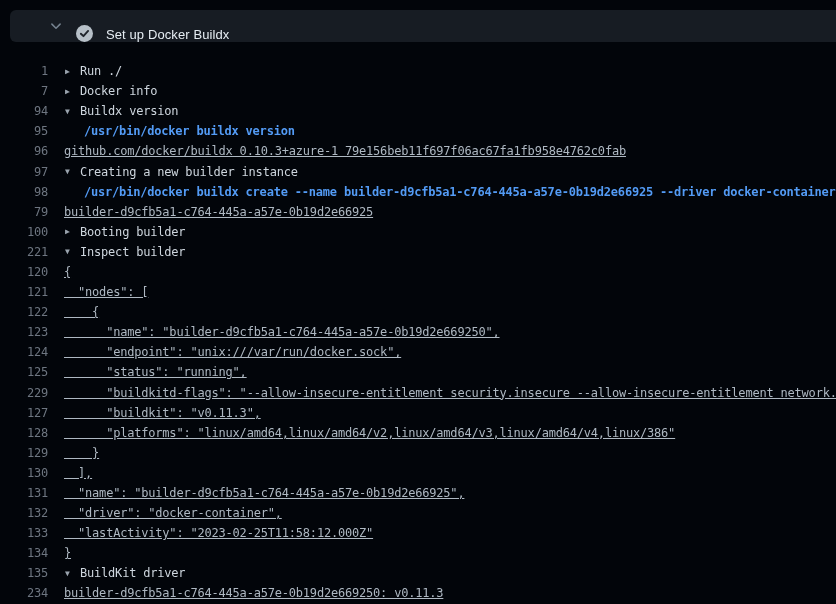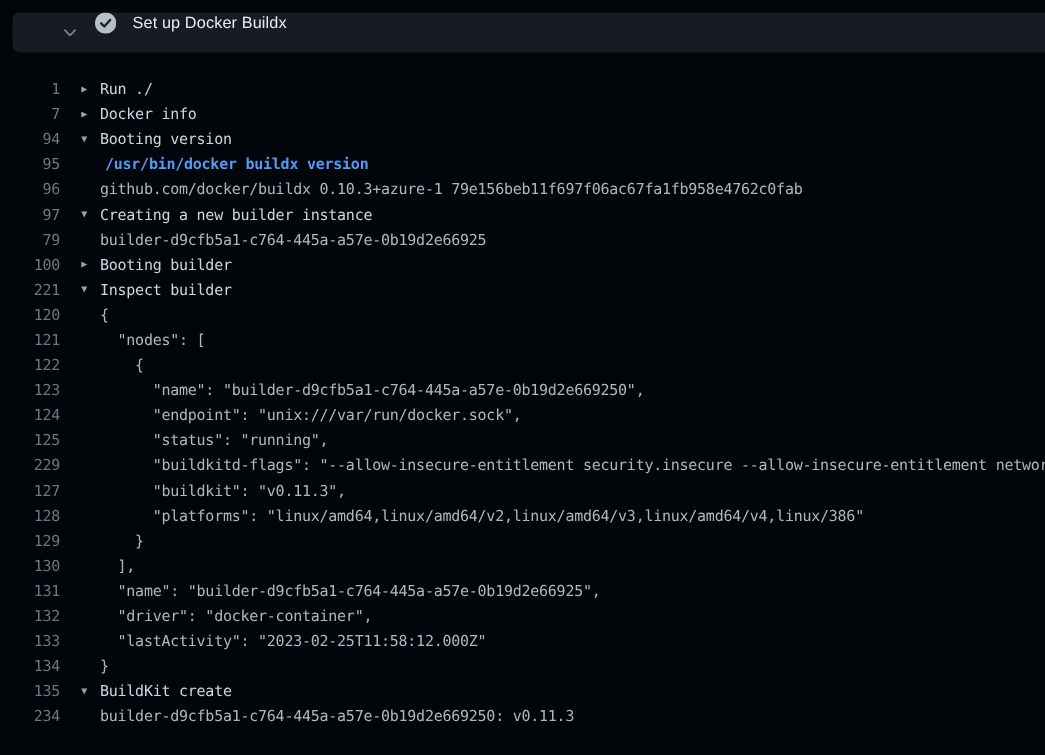--- a/index.html
+++ b/index.html
@@ -10,21 +10,21 @@
     font-family: "Liberation Sans", sans-serif;
   }
   
   .step-header {
     position: absolute;
     top: 10px; left: 10px; right: 0;
     height: 32px;
     background: #171c23;
     border-radius: 6px 0 0 6px;
     display: flex;
-    align-items: flex-start;
+    align-items: flex-end;
     cursor: pointer;
     padding-left: 28px;
   }
   .chevron-btn {
     width: 28px; height: 32px;
     display: flex; align-items: center; justify-content: center;
     margin-left: 4px;
     background: none; border: none; cursor: pointer;
   }
   .status-icon {
@@ -65,21 +65,21 @@
   .row-content { display: flex; align-items: center; }
   .log-row.group .row-content { margin-left: 17px; color: #ced6de; cursor: pointer; }
   .marker {
     display: inline-block;
     width: 15px;
     font-size: 8px;
     color: #9aa4ae;
     transform: translateY(-0.5px);
   }
   .log-row.command .row-content { margin-left: 36px; color: #539bf5; font-weight: 600; }
-  .log-row.output  .row-content { margin-left: 32px; color: #aeb8c2; }
+  .log-row.output  .row-content { margin-left: 16px; color: #aeb8c2; text-decoration: underline; }
 </style>
 </head>
 <body>
 
 <div class="step-header">
   <button class="chevron-btn">
     <svg width="12" height="12" viewBox="0 0 16 16">
       <path d="M2.5 5.5 L8 11 L13.5 5.5" fill="none" stroke="#768390" stroke-width="2" stroke-linecap="round" stroke-linejoin="round"></path>
     </svg>
   </button>
@@ -96,38 +96,42 @@
     <span class="row-content"><span class="marker">▶</span><span class="row-text">Run ./</span></span>
   </div>
 
   <div class="log-row group">
     <span class="line-num">7</span>
     <span class="row-content"><span class="marker">▶</span><span class="row-text">Docker info</span></span>
   </div>
 
   <div class="log-row group">
     <span class="line-num">94</span>
-    <span class="row-content"><span class="marker">▼</span><span class="row-text">Booting version</span></span>
+    <span class="row-content"><span class="marker">▼</span><span class="row-text">Buildx version</span></span>
   </div>
 
   <div class="log-row command">
     <span class="line-num">95</span>
     <span class="row-content"><span class="row-text">/usr/bin/docker buildx version</span></span>
   </div>
 
   <div class="log-row output">
     <span class="line-num">96</span>
     <span class="row-content"><span class="row-text">github.com/docker/buildx 0.10.3+azure-1 79e156beb11f697f06ac67fa1fb958e4762c0fab</span></span>
   </div>
 
   <div class="log-row group">
     <span class="line-num">97</span>
     <span class="row-content"><span class="marker">▼</span><span class="row-text">Creating a new builder instance</span></span>
   </div>
 
+  <div class="log-row command">
+    <span class="line-num">98</span>
+    <span class="row-content"><span class="row-text">/usr/bin/docker buildx create --name builder-d9cfb5a1-c764-445a-a57e-0b19d2e66925 --driver docker-container</span></span>
+  </div>
 
   <div class="log-row output">
     <span class="line-num">79</span>
     <span class="row-content"><span class="row-text">builder-d9cfb5a1-c764-445a-a57e-0b19d2e66925</span></span>
   </div>
 
   <div class="log-row group">
     <span class="line-num">100</span>
     <span class="row-content"><span class="marker">▶</span><span class="row-text">Booting builder</span></span>
   </div>
@@ -207,20 +211,20 @@
     <span class="row-content"><span class="row-text">  "lastActivity": "2023-02-25T11:58:12.000Z"</span></span>
   </div>
 
   <div class="log-row output">
     <span class="line-num">134</span>
     <span class="row-content"><span class="row-text">}</span></span>
   </div>
 
   <div class="log-row group">
     <span class="line-num">135</span>
-    <span class="row-content"><span class="marker">▼</span><span class="row-text">BuildKit create</span></span>
+    <span class="row-content"><span class="marker">▼</span><span class="row-text">BuildKit driver</span></span>
   </div>
 
   <div class="log-row output">
     <span class="line-num">234</span>
     <span class="row-content"><span class="row-text">builder-d9cfb5a1-c764-445a-a57e-0b19d2e669250: v0.11.3</span></span>
   </div>
 </div>
 
 </body></html>

